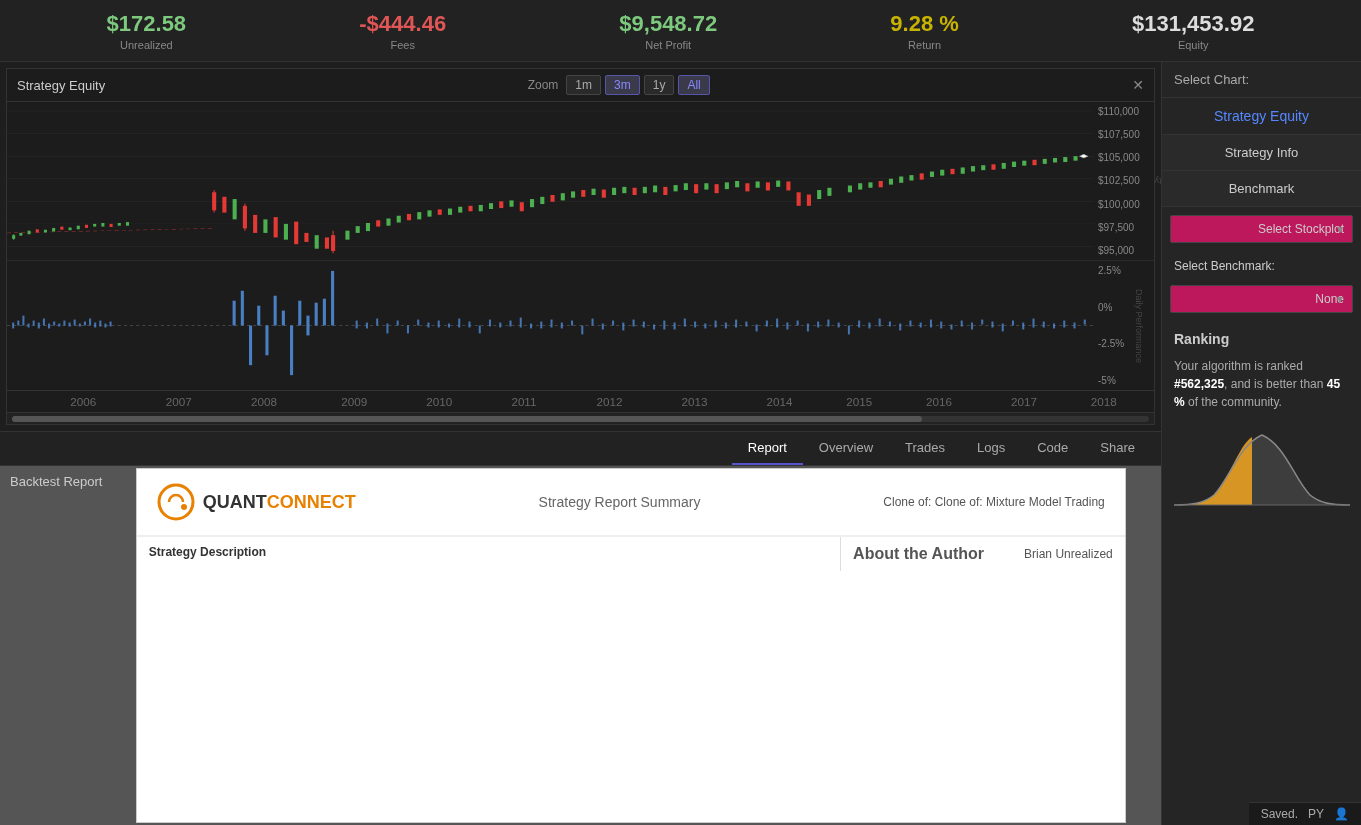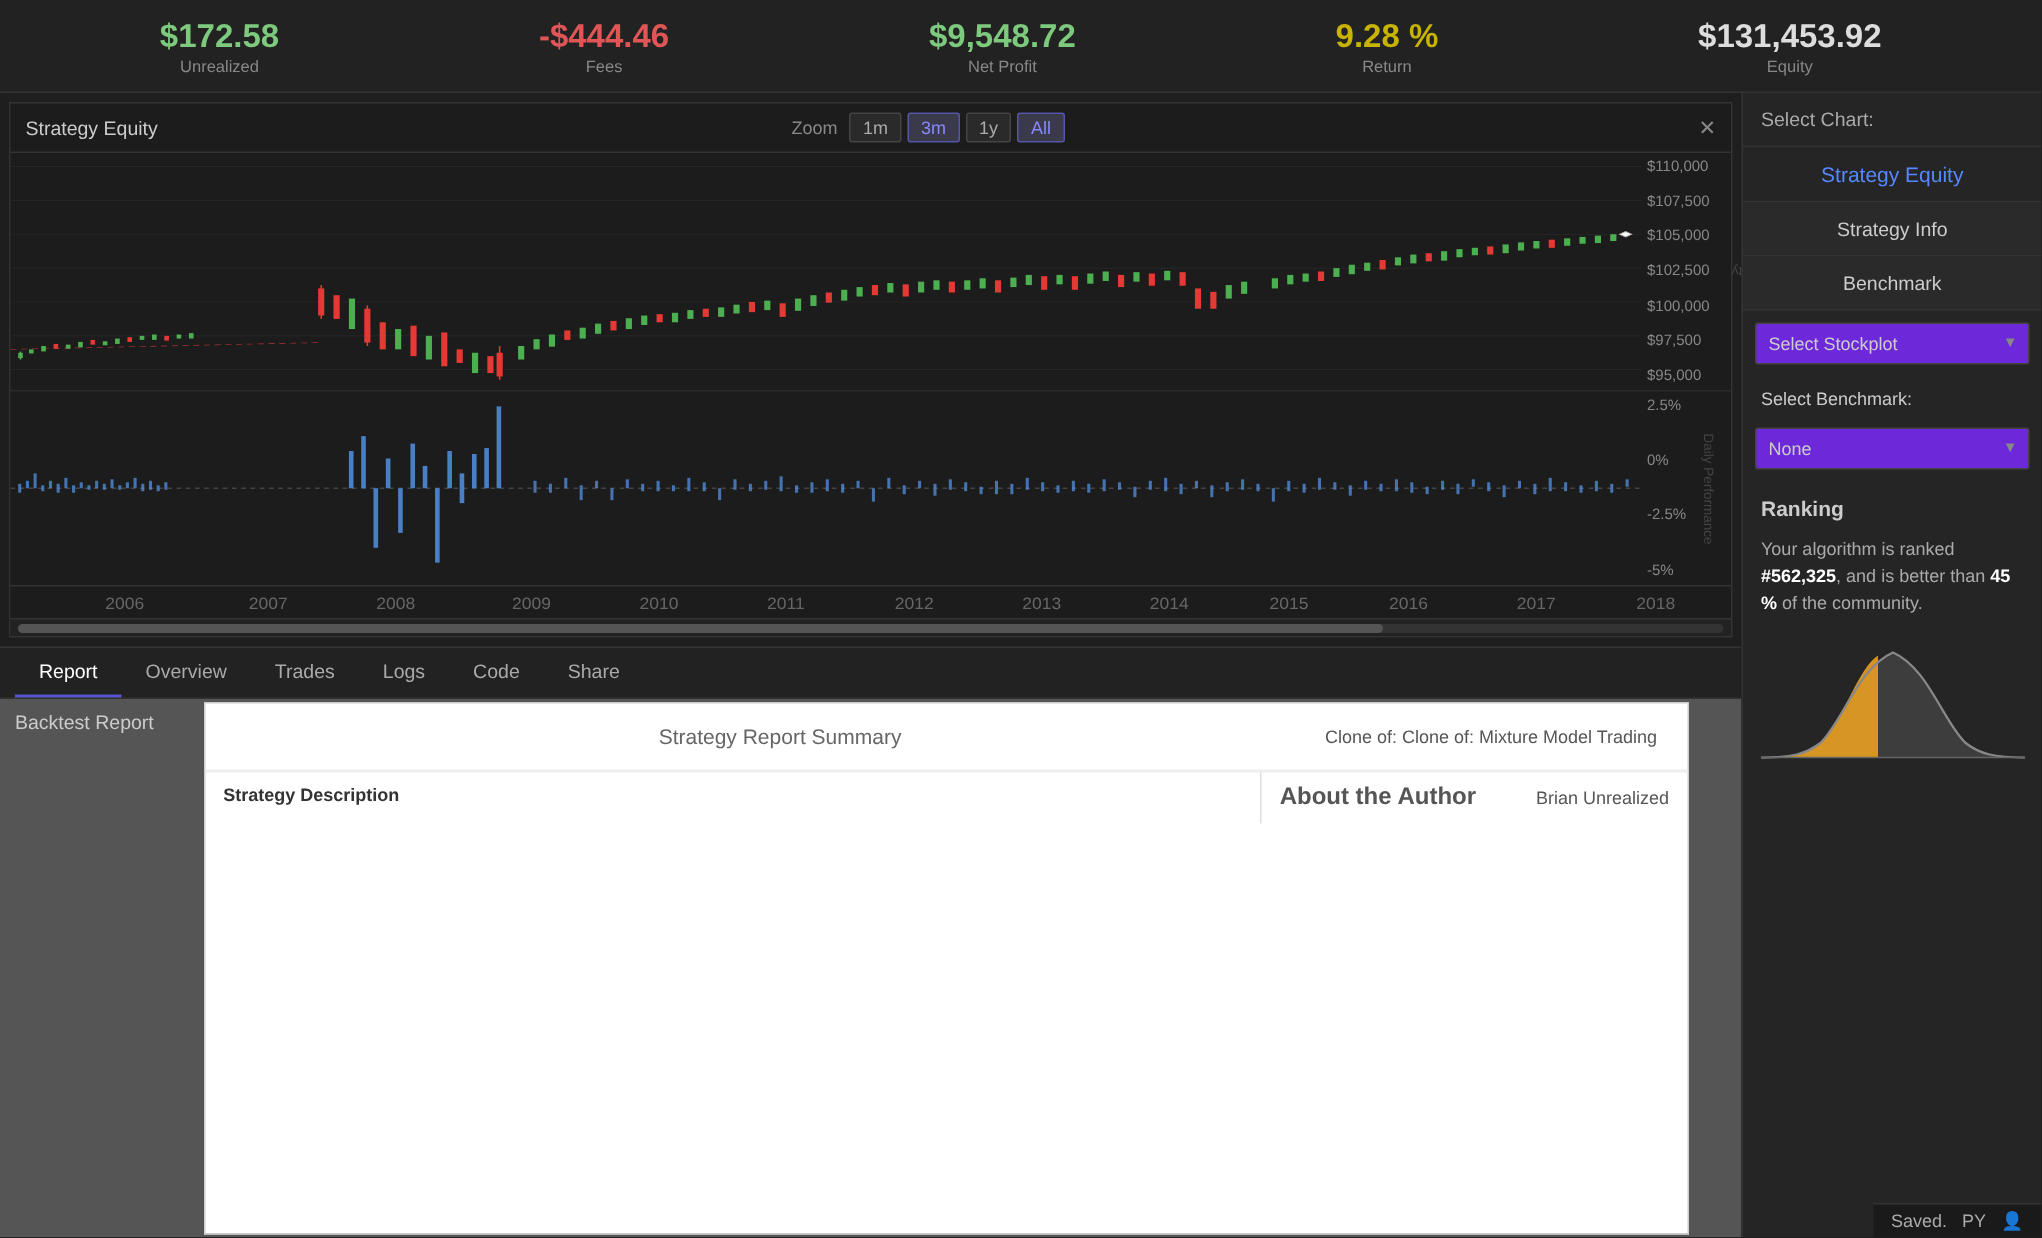--- a/index.html
+++ b/index.html
@@ -158,20 +158,21 @@
       border-radius: 3px;
     }
 
     
     .tabs-bar {
       display: flex;
       background: #222;
       border-top: 1px solid #333;
       border-bottom: 1px solid #333;
       padding: 0 10px;
+      justify-content: flex-end;
     }
     .tab-item {
       padding: 8px 16px;
       cursor: pointer;
       color: #aaa;
       font-size: 13px;
       border-bottom: 2px solid transparent;
     }
     .tab-item.active {
       color: #fff;
@@ -221,28 +222,29 @@
       cursor: pointer;
       display: block;
       width: 100%;
     }
     .dropdown-wrapper {
       position: relative;
       margin: 8px;
     }
     .dropdown-wrapper select {
       width: 100%;
-      background: #6d28d9;
+      background: #be185d;
       border: 1px solid #444;
       color: #ccc;
       font-size: 12px;
       padding: 6px 8px;
       border-radius: 2px;
       appearance: none;
       cursor: pointer;
+      text-align: right;
     }
     .dropdown-wrapper::after {
       content: '▼';
       position: absolute;
       right: 8px;
       top: 50%;
       transform: translateY(-50%);
       color: #888;
       font-size: 10px;
       pointer-events: none;
@@ -653,20 +655,28 @@
       <div class="tab-item">Code</div>
       <div class="tab-item">Share</div>
     </div>
 
     <div style="background:#555; padding:2px 6px; display:flex; flex-direction:row; flex:1; min-height:0;">
       <div class="report-header">Backtest Report</div>
       <div style="background:#fff; width:990px; margin:0 auto; border:1px solid #ccc;">
 
         <div style="display:flex; align-items:center; padding:14px 20px; border-bottom:1px solid #eee;">
 
+          <div style="display:flex; align-items:center; gap:8px;">
+            <svg width="38" height="38" viewBox="0 0 38 38">
+              <circle cx="19" cy="19" r="17" fill="none" stroke="#e88000" stroke-width="3"></circle>
+              <path d="M12 19 A7 7 0 1 1 26 19" fill="none" stroke="#e88000" stroke-width="2.5"></path>
+              <circle cx="27" cy="24" r="3" fill="#e88000"></circle>
+            </svg>
+            <span style="font-size:18px; font-weight:bold; color:#333;">QUANT<span style="color:#e88000;">CONNECT</span></span>
+          </div>
           <div style="flex:1; text-align:center; color:#666; font-size:14px;">Strategy Report Summary</div>
           <div style="color:#555; font-size:12px;">Clone of: Clone of: Mixture Model Trading</div>
         </div>
 
         <div style="display:flex; border-top:1px solid #eee;">
           <div style="padding:8px 12px; color:#333; font-size:12px; font-weight:bold; flex:1; border-right:1px solid #ddd;">Strategy Description</div>
           <div style="display:flex; align-items:center; padding:8px 12px; gap:40px;">
             <span style="color:#555; font-size:16px; font-weight:bold;">About the Author</span>
             <span style="color:#555; font-size:12px;">Brian Unrealized</span>
           </div>

